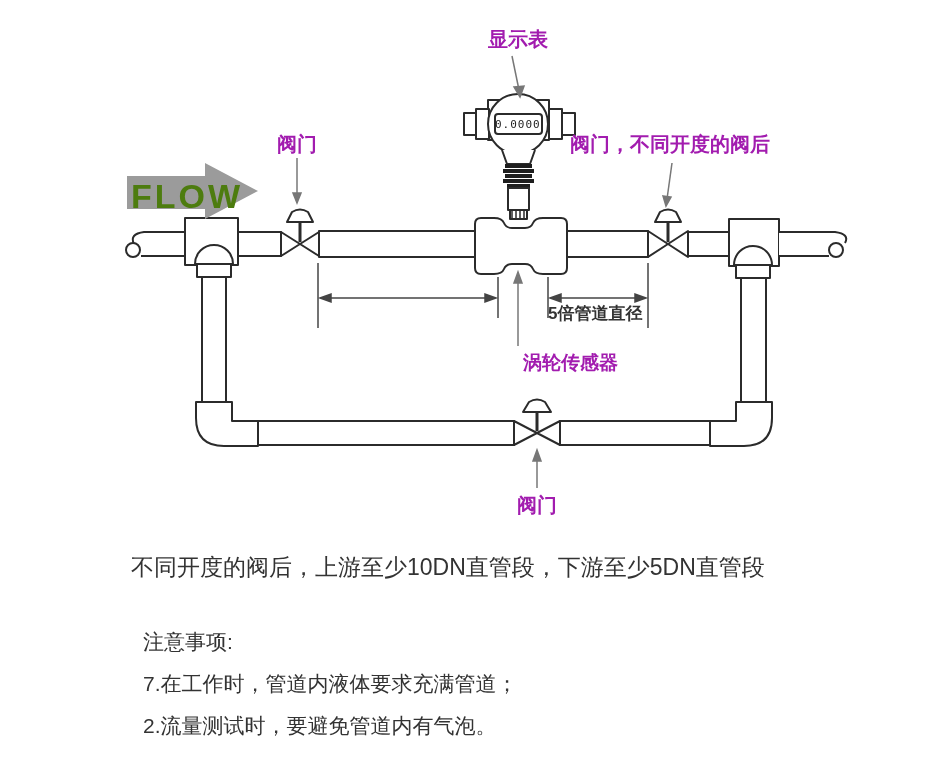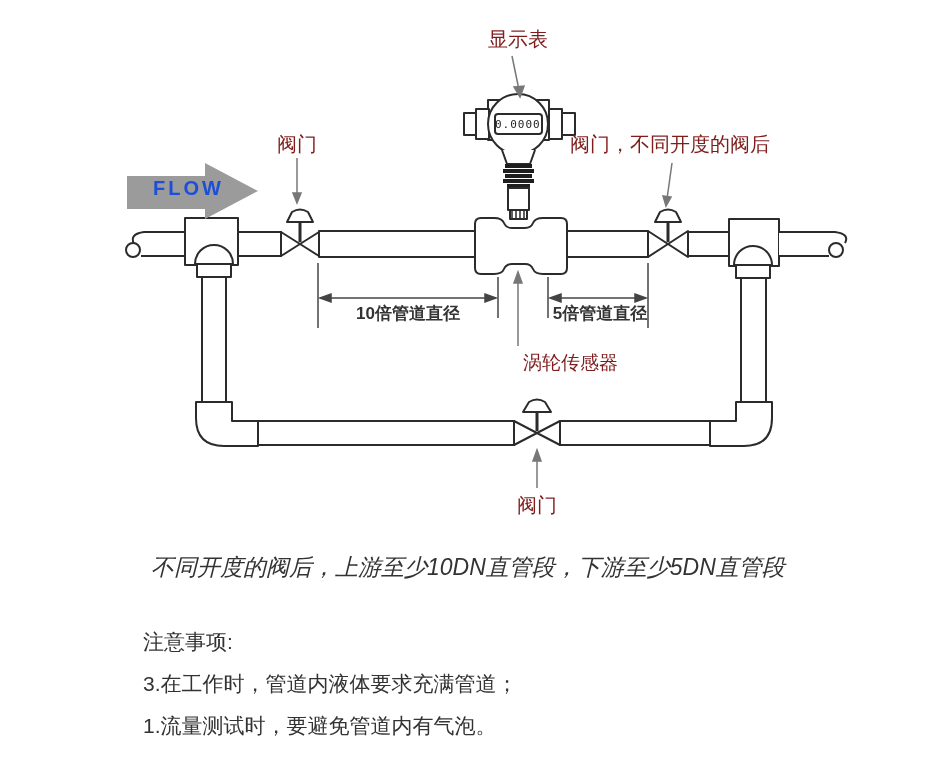--- a/index.html
+++ b/index.html
@@ -1,21 +1,21 @@
 <!DOCTYPE html>
 <html><head>
 <meta charset="utf-8">
 <style>
   html,body{margin:0;padding:0;background:#fff;}
   .page{position:relative;width:937px;height:762px;background:#fff;overflow:hidden;
         font-family:"Liberation Sans",sans-serif;color:#3a3a3a;}
   .abs{position:absolute;}
-  .lbl{font-weight:400;font-size:20px;color:#7f1d1d;white-space:nowrap;}
+  .lbl{font-weight:700;font-size:20px;color:#a21caf;white-space:nowrap;}
   .dimlbl{font-weight:700;font-size:17px;color:#333;white-space:nowrap;}
-  .flow-text{font-weight:700;font-size:20px;color:#1d4ed8;letter-spacing:3px;margin-left:22px;}
+  .flow-text{font-weight:700;font-size:34px;color:#4d7c0f;letter-spacing:3px;}
   .display-val{font-size:11px;letter-spacing:1px;color:#222;text-align:center;
                font-family:"DejaVu Sans Mono",monospace;}
   .caption{font-size:23px;color:#333;white-space:nowrap;}
   .note{font-size:21px;color:#333;white-space:nowrap;text-align:right;}
   svg{position:absolute;left:0;top:0;}
 </style>
 </head>
 <body>
 
 <div class="page">
@@ -169,27 +169,26 @@
   <div class="abs lbl" style="left:460px;top:26px;width:116px;text-align:center;">显示表</div>
 
   <div class="abs flow-text" style="left:131px;top:177px;">FLOW</div>
 
   <div class="abs display-val" style="left:495px;top:118px;width:34px;">0.0000</div>
 
   <div class="abs lbl" style="left:247px;top:131px;width:100px;text-align:center;">阀门</div>
 
   <div class="abs lbl" style="left:570px;top:131px;">阀门，不同开度的阀后</div>
 
-  <div class="abs dimlbl" style="left:318px;top:302px;width:180px;text-align:center;">10倍管道直径</div>
 
-  <div class="abs dimlbl" style="left:548px;top:302px;width:104px;text-align:center;">5倍管道直径</div>
+  <div class="abs dimlbl" style="left:548px;top:302px;width:104px;text-align:left;">5倍管道直径</div>
 
   <div class="abs lbl" style="left:418px;top:350px;width:200px;text-align:right;font-size:19px;">涡轮传感器</div>
 
   <div class="abs lbl" style="left:487px;top:492px;width:100px;text-align:center;">阀门</div>
 
-  <div class="abs caption" style="left:151px;top:552px;font-style:italic;">不同开度的阀后，上游至少10DN直管段，下游至少5DN直管段</div>
+  <div class="abs caption" style="left:131px;top:552px;">不同开度的阀后，上游至少10DN直管段，下游至少5DN直管段</div>
 
   <div class="abs note" style="left:143px;top:628px;">注意事项:</div>
-  <div class="abs note" style="left:143px;top:670px;">3.在工作时，管道内液体要求充满管道；</div>
-  <div class="abs note" style="left:143px;top:712px;">1.流量测试时，要避免管道内有气泡。</div>
+  <div class="abs note" style="left:143px;top:670px;">7.在工作时，管道内液体要求充满管道；</div>
+  <div class="abs note" style="left:143px;top:712px;">2.流量测试时，要避免管道内有气泡。</div>
 
 </div>
 
 </body></html>

